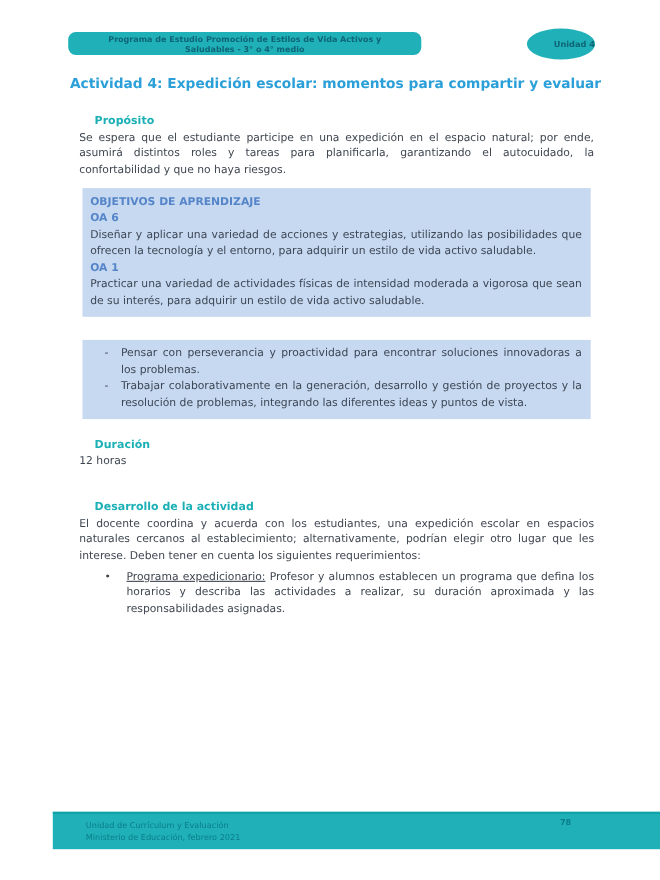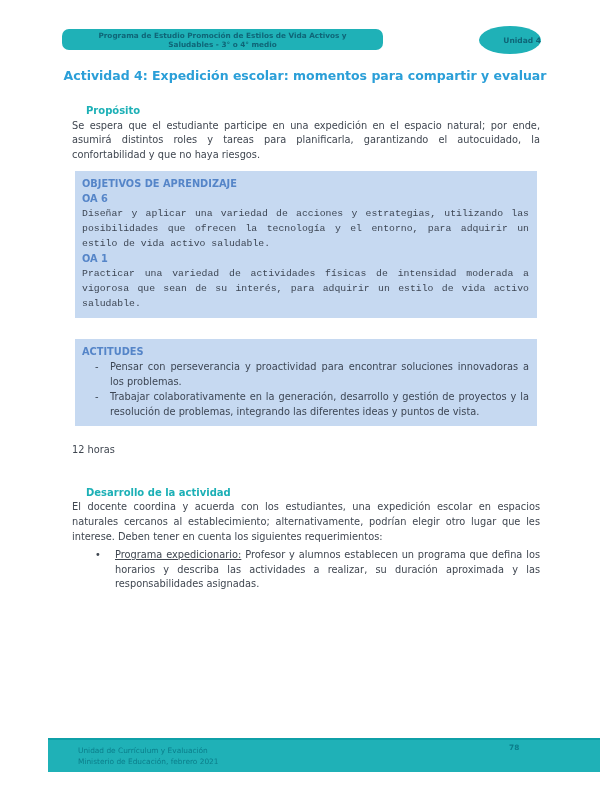--- a/index.html
+++ b/index.html
@@ -48,21 +48,21 @@
   .infobox {
     background: #c6d9f1;
     margin: 9px 3px 0 3px;
     padding: 5px 8px 7px 7px;
   }
   .infobox + .infobox-gap { height: 12px; }
   .box-heading {
     color: #5585c8; font-size: 9.8px; font-weight: bold; line-height: 15px;
   }
   .oa-code { color: #5585c8; font-size: 9.8px; font-weight: bold; line-height: 15px; }
-  .box-par { font-size: 9.8px; line-height: 15px; text-align: justify; color: #3d4654; font-family: Liberation Mono, monospace; }
+  .box-par { font-size: 9.8px; line-height: 15px; text-align: justify; color: #3d4654; }
   .dash-item {
     position: relative; padding-left: 28px;
     font-size: 9.8px; line-height: 15px; text-align: justify; color: #3d4654;
   }
   .dash-item::before {
     content: "-"; position: absolute; left: 13px; top: 0; color: #3d4654;
   }
   .spacer-17 { height: 17px; }
   .spacer-28 { height: 28px; }
   .duracion-body { font-size: 9.8px; line-height: 14.6px; color: #3f4650; }
@@ -107,27 +107,27 @@
     <div class="box-heading">OBJETIVOS DE APRENDIZAJE</div>
     <div class="oa-code">OA 6</div>
     <p class="box-par">Diseñar y aplicar una variedad de acciones y estrategias, utilizando las posibilidades que ofrecen la tecnología y el entorno, para adquirir un estilo de vida activo saludable.</p>
     <div class="oa-code">OA 1</div>
     <p class="box-par">Practicar una variedad de actividades físicas de intensidad moderada a vigorosa que sean de su interés, para adquirir un estilo de vida activo saludable.</p>
   </div>
 
   <div class="infobox-gap"></div>
 
   <div class="infobox">
-    <div class="box-heading">ACTITUDES</div>
     <div class="dash-item">Pensar con perseverancia y proactividad para encontrar soluciones innovadoras a los problemas.</div>
     <div class="dash-item">Trabajar colaborativamente en la generación, desarrollo y gestión de proyectos y la resolución de problemas, integrando las diferentes ideas y puntos de vista.</div>
   </div>
 
   <div class="spacer-17"></div>
 
+  <div class="sec-heading">Duración</div>
   <div class="duracion-body">12 horas</div>
 
   <div class="spacer-28"></div>
 
   <div class="sec-heading">Desarrollo de la actividad</div>
   <p class="body-par">El docente coordina y acuerda con los estudiantes, una expedición escolar en espacios naturales cercanos al establecimiento; alternativamente, podrían elegir otro lugar que les interese. Deben tener en cuenta los siguientes requerimientos:</p>
 
   <div class="bullet-item">
     <span class="underlined">Programa expedicionario:</span>
     <span>Profesor y alumnos establecen un programa que defina los horarios y describa las actividades a realizar, su duración aproximada y las responsabilidades asignadas.</span>

